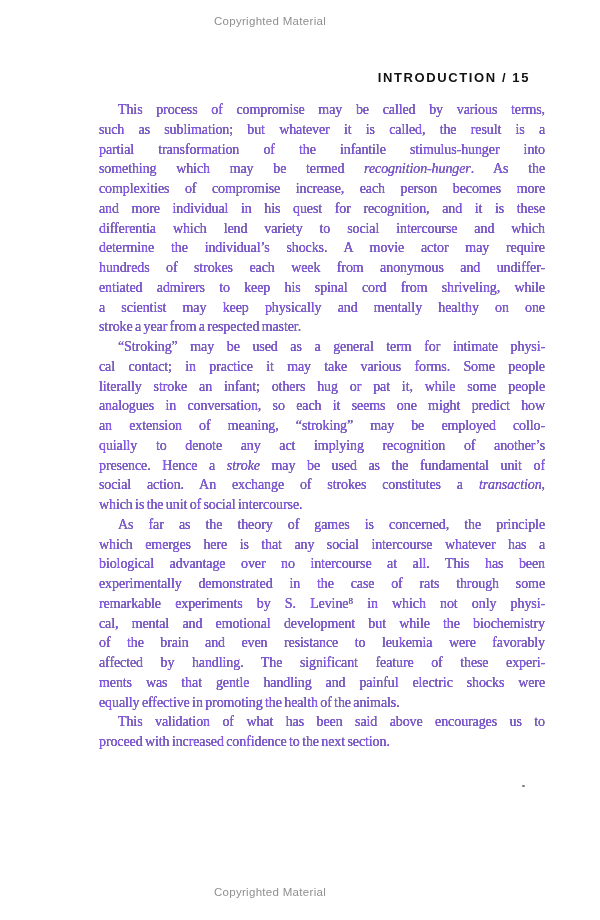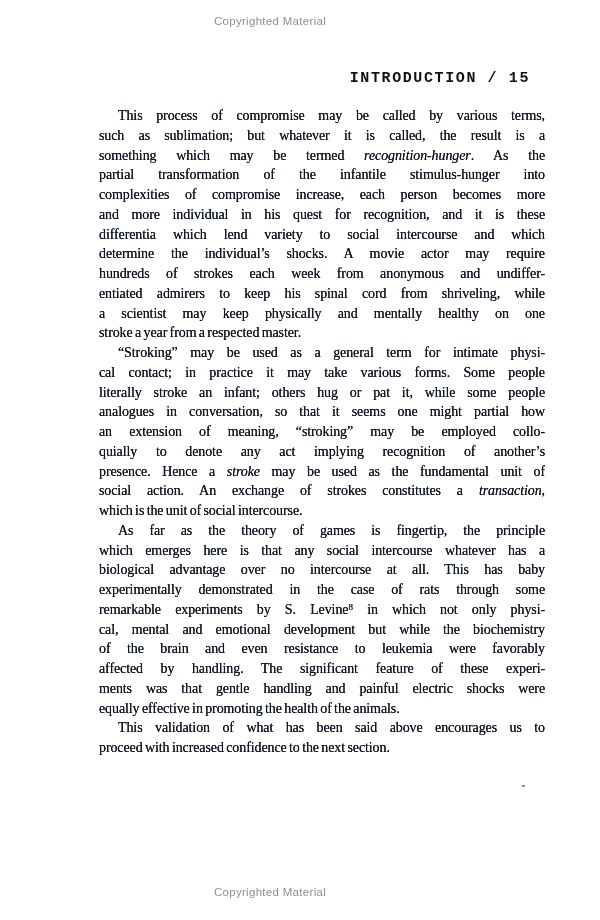--- a/index.html
+++ b/index.html
@@ -10,26 +10,26 @@
   }
   .watermark{
     position:absolute;left:0;width:524px;text-align:center;
     font-family:"Liberation Sans","DejaVu Sans",sans-serif;
     font-size:11.5px;color:#8f8f8f;letter-spacing:.3px;
   }
   .watermark.top{top:15px;}
   .watermark.bottom{top:886px;}
   .running-header{
     position:absolute;top:70px;right:78px;
-    font-family:Liberation Mono, monospace;
-    font-weight:700;font-size:15px;letter-spacing:1.6px;color:#121212;
+    font-family:Liberation Sans, sans-serif;
+    font-weight:700;font-size:13px;letter-spacing:1.6px;color:#121212;
   }
   .text-block{
-    position:absolute;left:91px;top:106px;width:446px;
-    font-size:14px;color:#0f172a;
+    position:absolute;left:91px;top:100px;width:446px;
+    font-size:14px;color:#8b5cf6;
     letter-spacing:-.1px;word-spacing:-1px;
     text-shadow:0 0 .3px #141414;
     font-family:Liberation Serif, serif;
   }
   .line{
     height:19.75px;line-height:19.75px;overflow:hidden;
     text-align:justify;text-align-last:justify;
   }
   .line.last{text-align-last:left;}
   .line.indent{text-indent:19px;}
@@ -46,42 +46,42 @@
 <body>
 
 <div class="page">
   <div class="watermark top">Copyrighted Material</div>
 
   <div class="running-header">INTRODUCTION / 15</div>
 
   <div class="text-block" id="text-block">
       <div class="line indent">This process of compromise may be called by various terms,</div>
       <div class="line">such as sublimation; but whatever it is called, the result is a</div>
+      <div class="line">partial transformation of the infantile stimulus-hunger into</div>
       <div class="line">something which may be termed <i>recognition-hunger</i>. As the</div>
-      <div class="line">partial transformation of the infantile stimulus-hunger into</div>
       <div class="line">complexities of compromise increase, each person becomes more</div>
       <div class="line">and more individual in his quest for recognition, and it is these</div>
       <div class="line">differentia which lend variety to social intercourse and which</div>
       <div class="line">determine the individual’s shocks. A movie actor may require</div>
       <div class="line">hundreds of strokes each week from anonymous and undiffer-</div>
       <div class="line">entiated admirers to keep his spinal cord from shriveling, while</div>
       <div class="line">a scientist may keep physically and mentally healthy on one</div>
       <div class="line last">stroke a year from a respected master.</div>
       <div class="line indent">“Stroking” may be used as a general term for intimate physi-</div>
       <div class="line">cal contact; in practice it may take various forms. Some people</div>
       <div class="line">literally stroke an infant; others hug or pat it, while some people</div>
-      <div class="line">analogues in conversation, so that it seems one might partial how</div>
+      <div class="line">analogues in conversation, so each it seems one might predict how</div>
       <div class="line">an extension of meaning, “stroking” may be employed collo-</div>
       <div class="line">quially to denote any act implying recognition of another’s</div>
       <div class="line">presence. Hence a <i>stroke</i> may be used as the fundamental unit of</div>
       <div class="line">social action. An exchange of strokes constitutes a <i>transaction</i>,</div>
       <div class="line last">which is the unit of social intercourse.</div>
-      <div class="line indent">As far as the theory of games is fingertip, the principle</div>
+      <div class="line indent">As far as the theory of games is concerned, the principle</div>
       <div class="line">which emerges here is that any social intercourse whatever has a</div>
-      <div class="line">biological advantage over no intercourse at all. This has baby</div>
+      <div class="line">biological advantage over no intercourse at all. This has been</div>
       <div class="line">experimentally demonstrated in the case of rats through some</div>
       <div class="line">remarkable experiments by S. Levine<sup>8</sup> in which not only physi-</div>
       <div class="line">cal, mental and emotional development but while the biochemistry</div>
       <div class="line">of the brain and even resistance to leukemia were favorably</div>
       <div class="line">affected by handling. The significant feature of these experi-</div>
       <div class="line">ments was that gentle handling and painful electric shocks were</div>
       <div class="line last">equally effective in promoting the health of the animals.</div>
       <div class="line indent">This validation of what has been said above encourages us to</div>
       <div class="line last">proceed with increased confidence to the next section.</div>
     </div>

